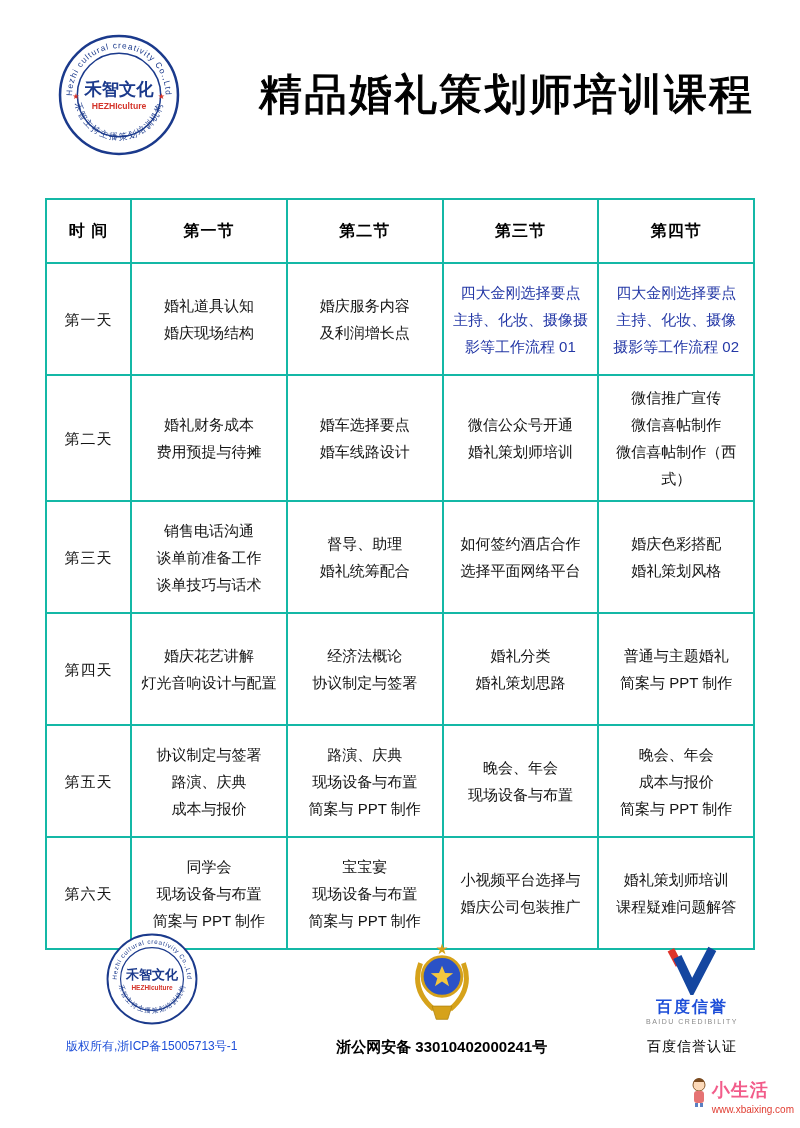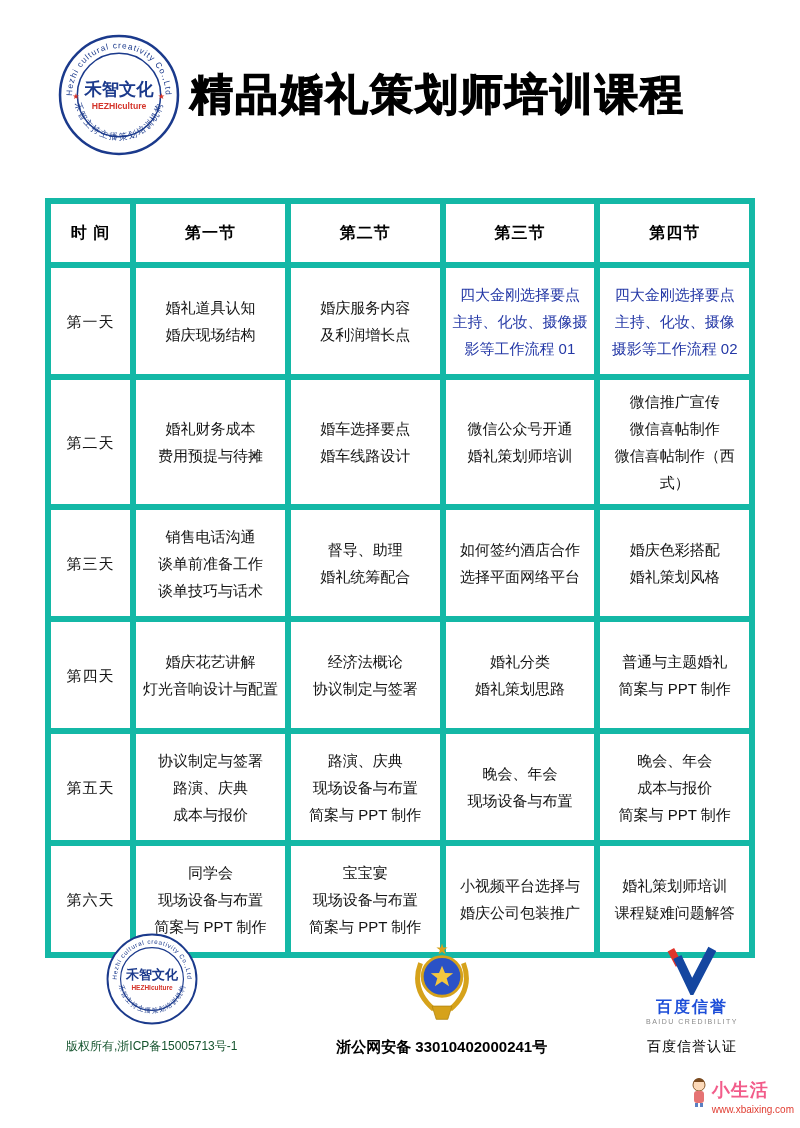--- a/index.html
+++ b/index.html
@@ -16,38 +16,38 @@
 
   
   .header {
     display: flex;
     align-items: center;
     padding: 34px 46px 0 58px;
   }
   .logo-svg { width: 122px; height: 122px; flex: 0 0 auto; }
   .page-title {
     flex: 1;
-    text-align: left;
+    text-align: right;
     font-size: 43px;
-    font-weight: 700;
+    font-weight: 400;
     letter-spacing: 2px;
     color: #000;
     -webkit-text-stroke: 1.1px #000;
-    padding-left: 10px;
+    padding-left: 2px;
   }
 
   
   .course-table {
     width: 710px;
     margin: 42px auto 0 auto;
     border-collapse: collapse;
     table-layout: fixed;
   }
   .course-table th, .course-table td {
-    border: 6px solid #14b8a6;
+    border: 2px solid #14b8a6;
     text-align: center;
     vertical-align: middle;
     padding: 8px 2px;
   }
   .course-table th {
     height: 64px;
     font-size: 16px;
     font-weight: bold;
     color: #000;
     letter-spacing: 1px;
@@ -79,21 +79,21 @@
     align-items: center;
   }
   .footer-graphic {
     height: 100px;
     display: flex;
     flex-direction: column;
     align-items: center;
     justify-content: flex-end;
   }
   .caption { margin-top: 13px; white-space: nowrap; }
-  .caption.copyright { font-size: 12px; color: #14532d; }
+  .caption.copyright { font-size: 12px; color: #1d4ed8; }
   .caption.police { font-size: 15px; font-weight: bold; color: #000; }
   .caption.baidu-cert { font-size: 14px; color: #000; letter-spacing: 1px; }
   .baidu-name { font-size: 16px; font-weight: bold; color: #1d4ed8; margin-top: 2px; letter-spacing: 2px; }
   .baidu-sub { font-size: 7px; color: #8a8a8a; letter-spacing: 1.5px; }
 
   
   .watermark {
     position: absolute;
     right: 6px;
     top: 1078px;

